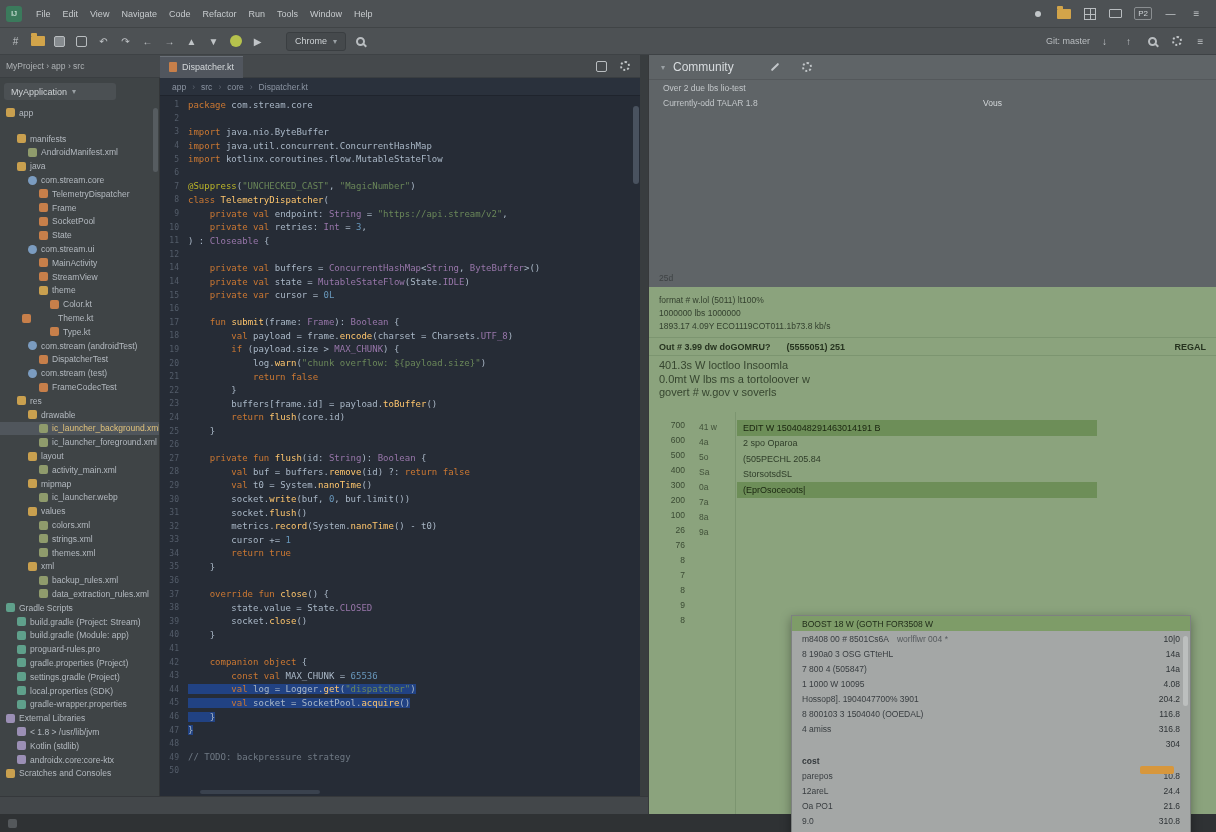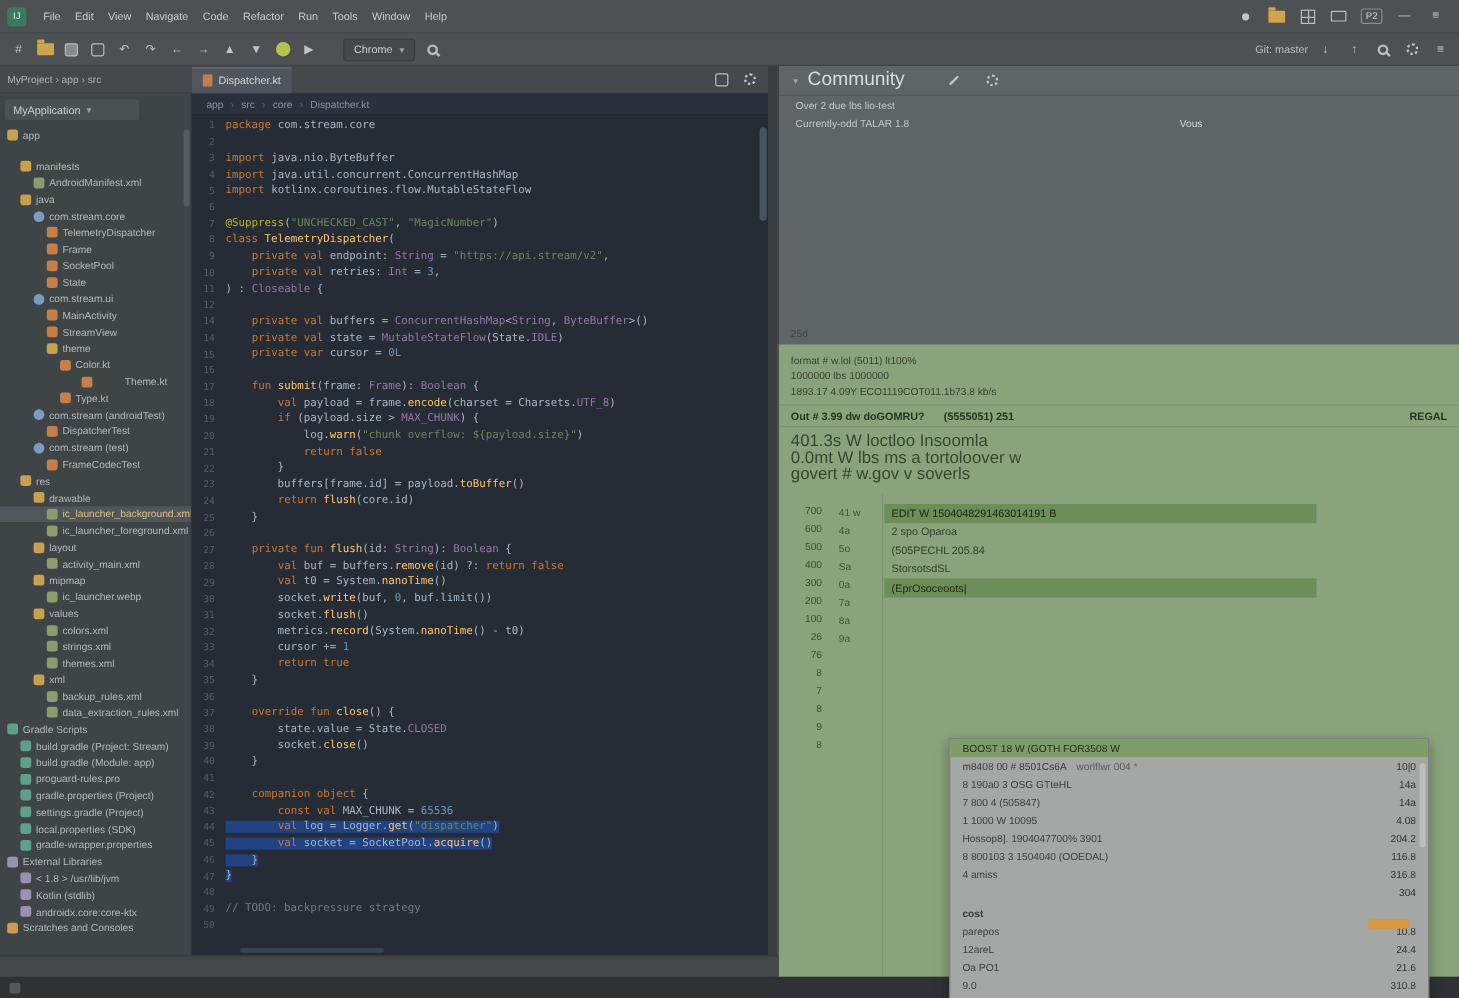--- a/index.html
+++ b/index.html
@@ -83,35 +83,35 @@
   .ed-scroll{position:absolute;right:1px;top:20px;width:6px;height:690px}
   .ed-thumb{position:absolute;top:8px;width:6px;height:78px;background:#49525f;border-radius:3px}
   .ed-hscroll{position:absolute;left:40px;bottom:2px;width:120px;height:4px;background:#3a424e;border-radius:2px}
 
   .v-gap{position:absolute;left:640px;top:55px;width:8px;height:759px;background:#393d3f}
 
   
   .right-pane{position:absolute;left:648px;top:55px;width:568px;height:232px;background:#5f6467;
               border-left:1px solid #37393b}
   .rp-header{height:25px;display:flex;align-items:center;padding:0 12px;gap:8px;border-bottom:1px solid #54585b}
-  .rp-title{font-size:16px;color:#d8dcdf}
+  .rp-title{font-size:12px;color:#d8dcdf}
   .rp-hicons{display:flex;gap:22px;margin-left:28px;align-items:center}
   .rp-line{display:flex;font-size:8.5px;color:#c3c7ca;padding:2.5px 14px;align-items:center}
   .rp-val{margin-left:auto;margin-right:200px;color:#d4d8db}
   .corner-note{position:absolute;left:10px;bottom:4px;font-size:8.5px;color:#3e4244}
 
   
   .green{position:absolute;left:648px;top:287px;width:568px;height:527px;background:#8ba37d;
          border-left:1px solid #37393b;color:#2c3a28}
   .gw-head{padding:6px 10px 2px;font-size:8.5px;color:#33402e}
   .gw-line{display:flex;justify-content:flex-start;height:13px;align-items:center}
   .gw-section{display:flex;gap:16px;font-size:9px;font-weight:bold;color:#26331f;padding:4px 10px 3px;
               border-top:1px solid #7c9570;border-bottom:1px solid #7c9570;margin-top:3px}
   .gw-sec-r{margin-left:auto}
-  .gw-info{padding:3px 10px;font-size:14px;color:#36452f}
+  .gw-info{padding:3px 10px;font-size:11px;color:#36452f}
   .gw-info-line{height:13.5px}
   .gw-body{position:absolute;left:0;top:125px;right:0;bottom:0}
   .gw-axis{position:absolute;left:4px;top:8px;width:32px;font-size:8.5px;color:#3a4a33;text-align:right}
   .gw-axis div{height:15px}
   .gw-gut2{position:absolute;left:50px;top:10px;width:34px;font-size:8.5px;color:#42523a}
   .gw-gut2 div{height:15px}
   .gw-vline{position:absolute;left:86px;top:0;bottom:0;width:1px;background:#7c9570}
   .gw-rows{position:absolute;left:88px;top:8px;width:360px;font-size:9px;color:#2f3d29}
   .gw-row{height:15.5px;display:flex;align-items:center;padding:0 6px;white-space:nowrap;overflow:hidden}
   .gw-row.sel{background:#6d8e58;color:#19240f}
@@ -289,21 +289,21 @@
           <span class="t-label">StreamView</span>
         </div>
         <div class="tree-row" style="padding-left: 39px;">
           <span class="t-ic ic-f"></span>
           <span class="t-label">theme</span>
         </div>
         <div class="tree-row" style="padding-left: 50px;">
           <span class="t-ic ic-k"></span>
           <span class="t-label">Color.kt</span>
         </div>
-        <div class="tree-row" style="padding-left: 68px; gap: 27px;">
+        <div class="tree-row" style="padding-left: 22px; gap: 27px;">
           <span class="t-ic ic-k"></span>
           <span class="t-label">Theme.kt</span>
         </div>
         <div class="tree-row" style="padding-left: 50px;">
           <span class="t-ic ic-k"></span>
           <span class="t-label">Type.kt</span>
         </div>
         <div class="tree-row" style="padding-left: 28px;">
           <span class="t-ic ic-p"></span>
           <span class="t-label">com.stream (androidTest)</span>

